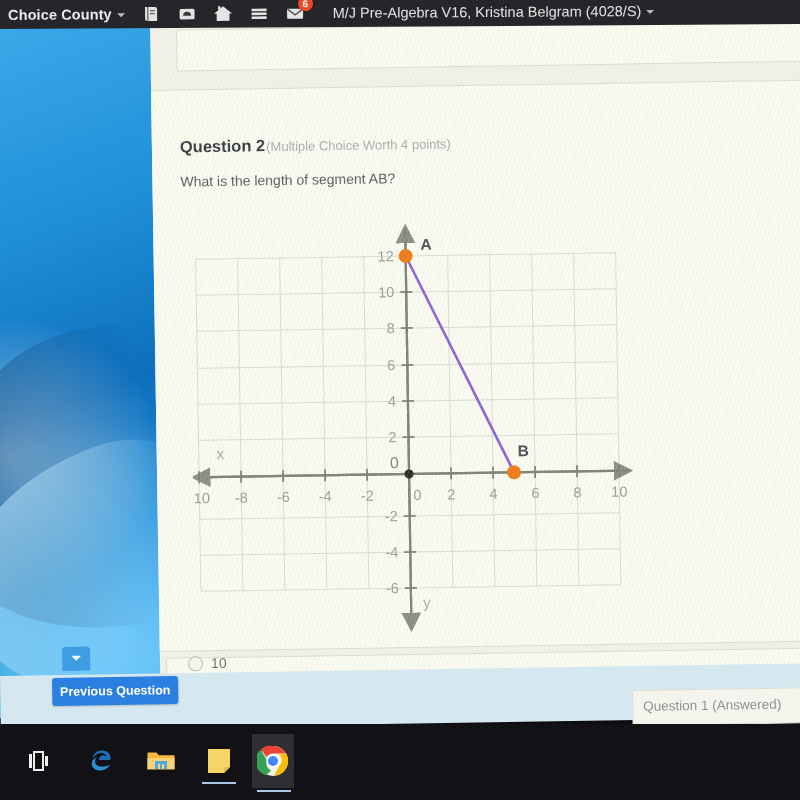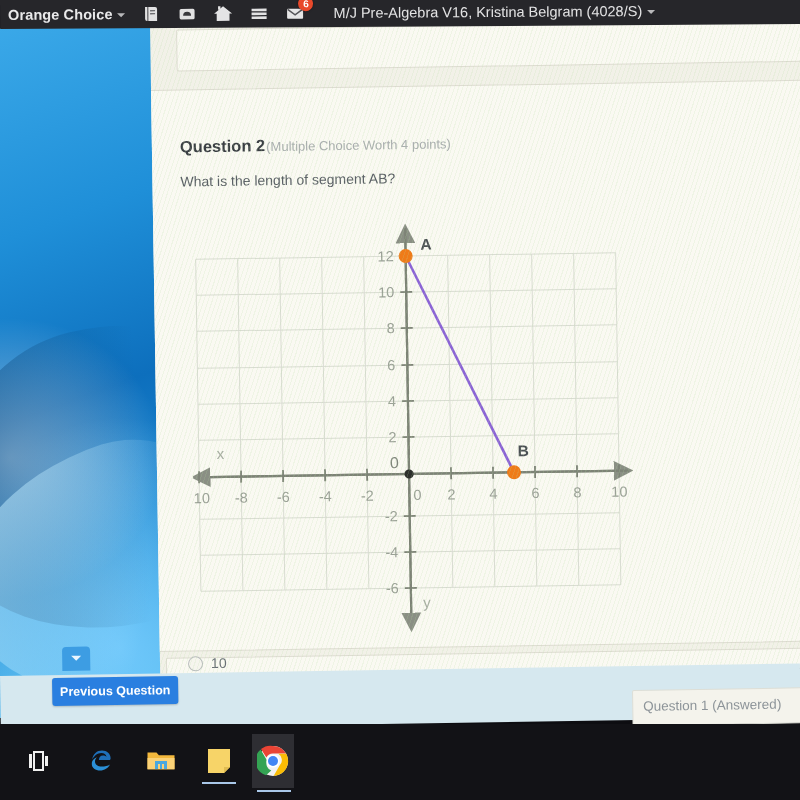--- a/index.html
+++ b/index.html
@@ -284,21 +284,21 @@
 </div>
 
 <div class="prev-btn">Previous Question</div>
 
 <div class="qsel">
   <span>Question 1 (Answered)</span>
 </div>
 
 <div class="topbar">
   <span class="tb-title">
-    <span>Orange Choice</span><i class="caret"></i>
+    <span>Choice County</span><i class="caret"></i>
   </span>
 
   <span class="tb-icons">
     <a class="tb-ico">
       <svg width="20" height="20" viewBox="0 0 20 20">
           <path d="M4 3h10a2 2 0 0 1 2 2v12H6a2 2 0 0 1-2-2V3z" fill="#e2e2e3"></path>
           <path d="M6 3h1.4v14H6z" fill="#6e6e72"></path>
           <rect x="9" y="6" width="5" height="1.3" fill="#6e6e72"></rect>
           <rect x="9" y="9" width="5" height="1.3" fill="#6e6e72"></rect>
         </svg>

